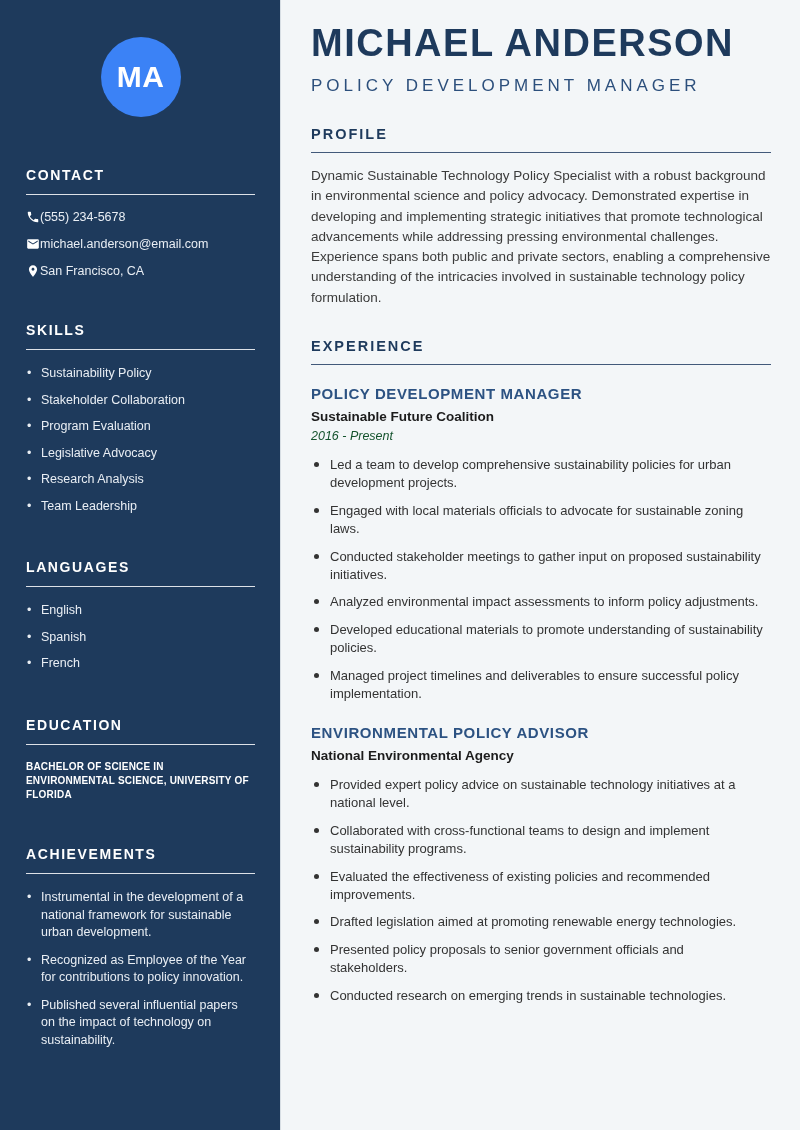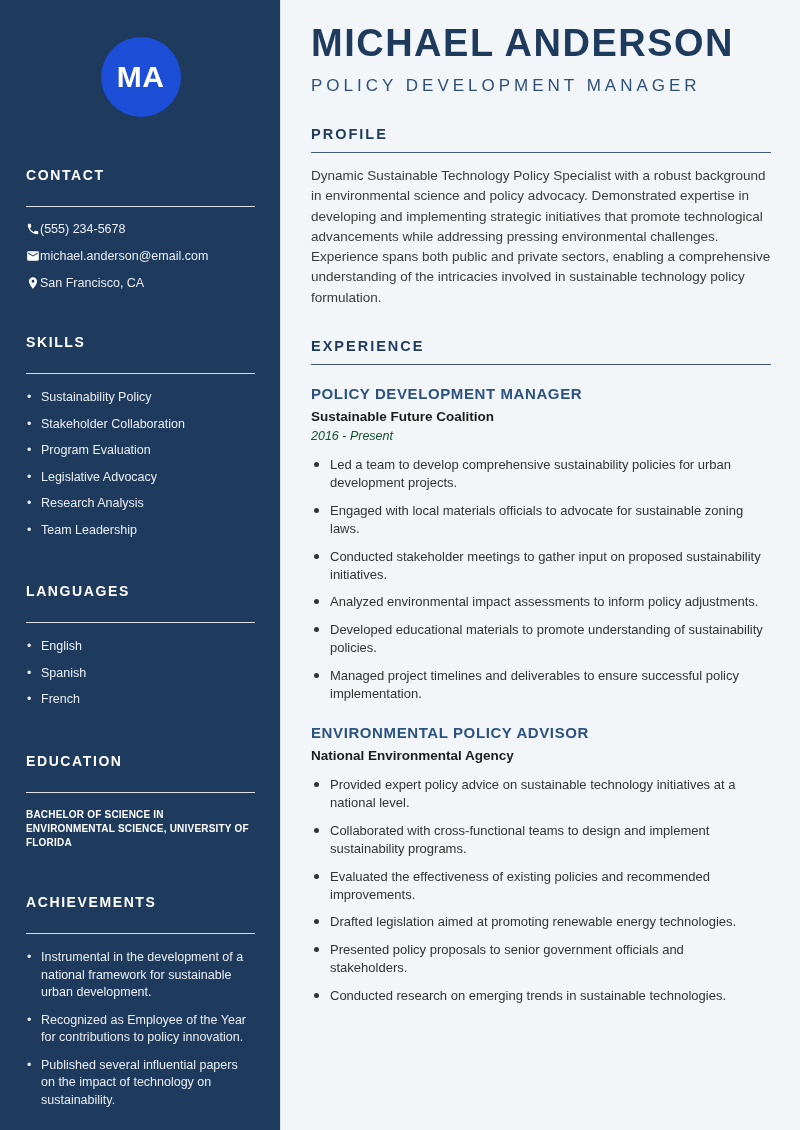--- a/index.html
+++ b/index.html
@@ -21,38 +21,38 @@
     flex: 0 0 281px;
     background: #1e3a5c;
     color: #ffffff;
     padding: 37px 25px 30px 26px;
     border-right: 1px solid #d7dee4;
   }
   .avatar {
     width: 80px;
     height: 80px;
     border-radius: 50%;
-    background: #1d4ed8;
+    background: #3b82f6;
     color: #ffffff;
     font-size: 30px;
     font-weight: bold;
     letter-spacing: 0.5px;
     display: flex;
     align-items: center;
     justify-content: center;
     margin: 0 auto 0 auto;
   }
   .side-section { margin-top: 44px; }
   .side-section.first { margin-top: 50px; }
   .side-title {
     font-size: 14px;
     font-weight: bold;
     letter-spacing: 1.6px;
     color: #ffffff;
-    padding-bottom: 23px;
+    padding-bottom: 11px;
     border-bottom: 1px solid rgba(255,255,255,0.85);
     margin-bottom: 15px;
   }
   .contact-row {
     display: flex;
     align-items: center;
     margin-bottom: 13px;
     font-size: 12.5px;
     color: #e9eef4;
   }

